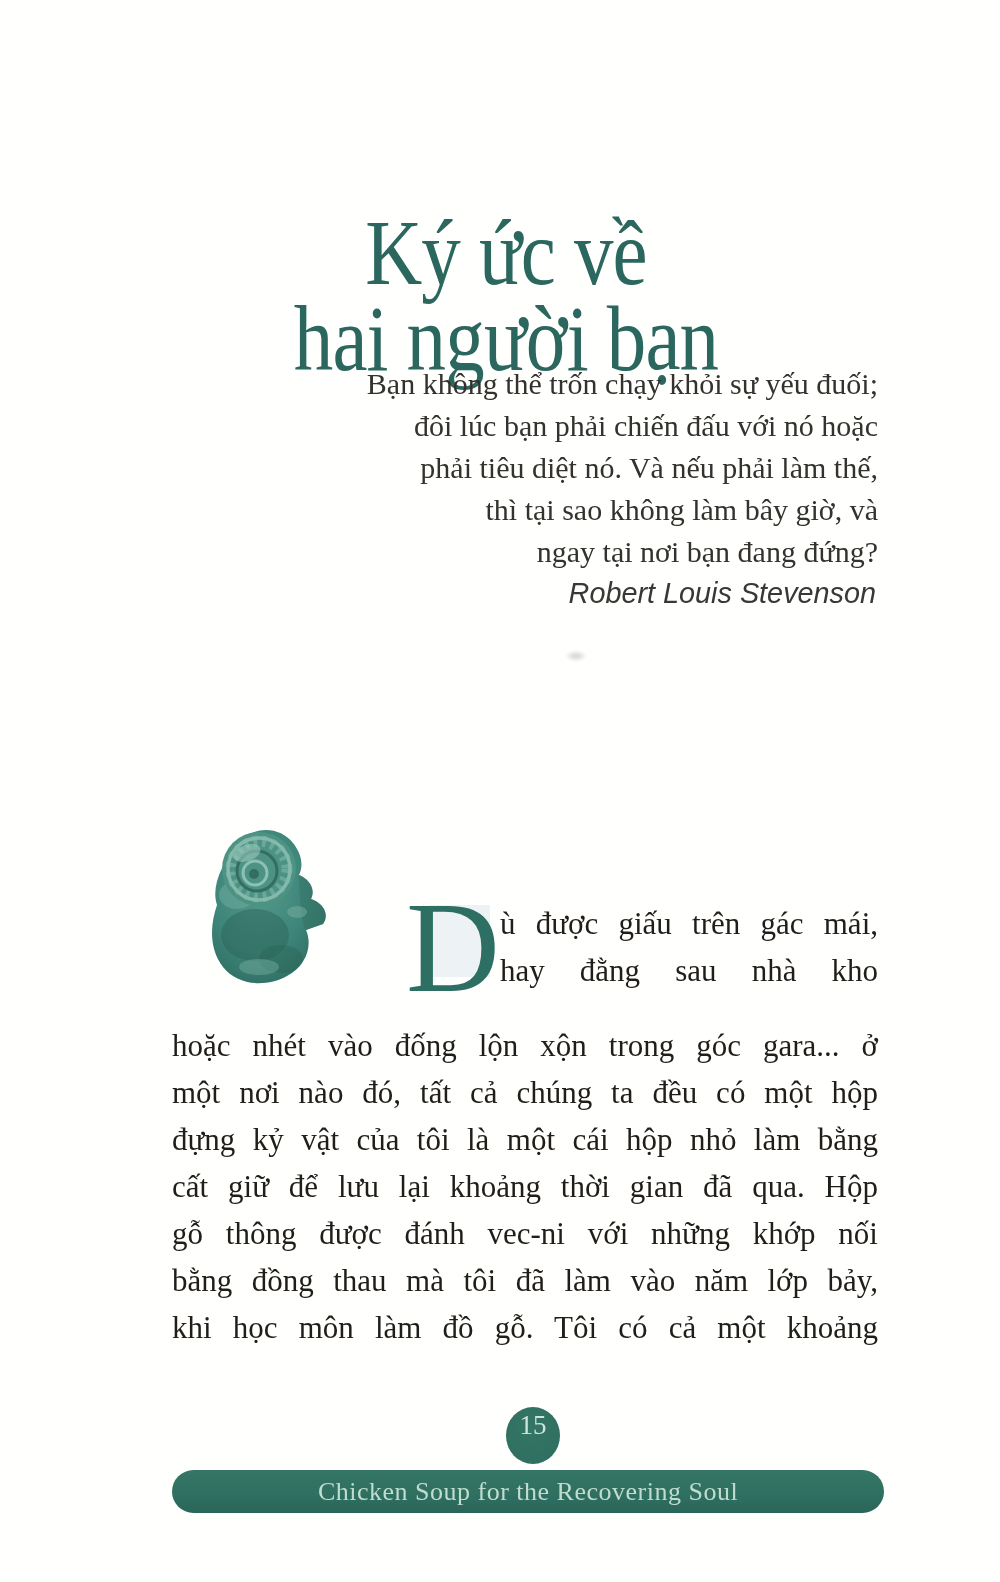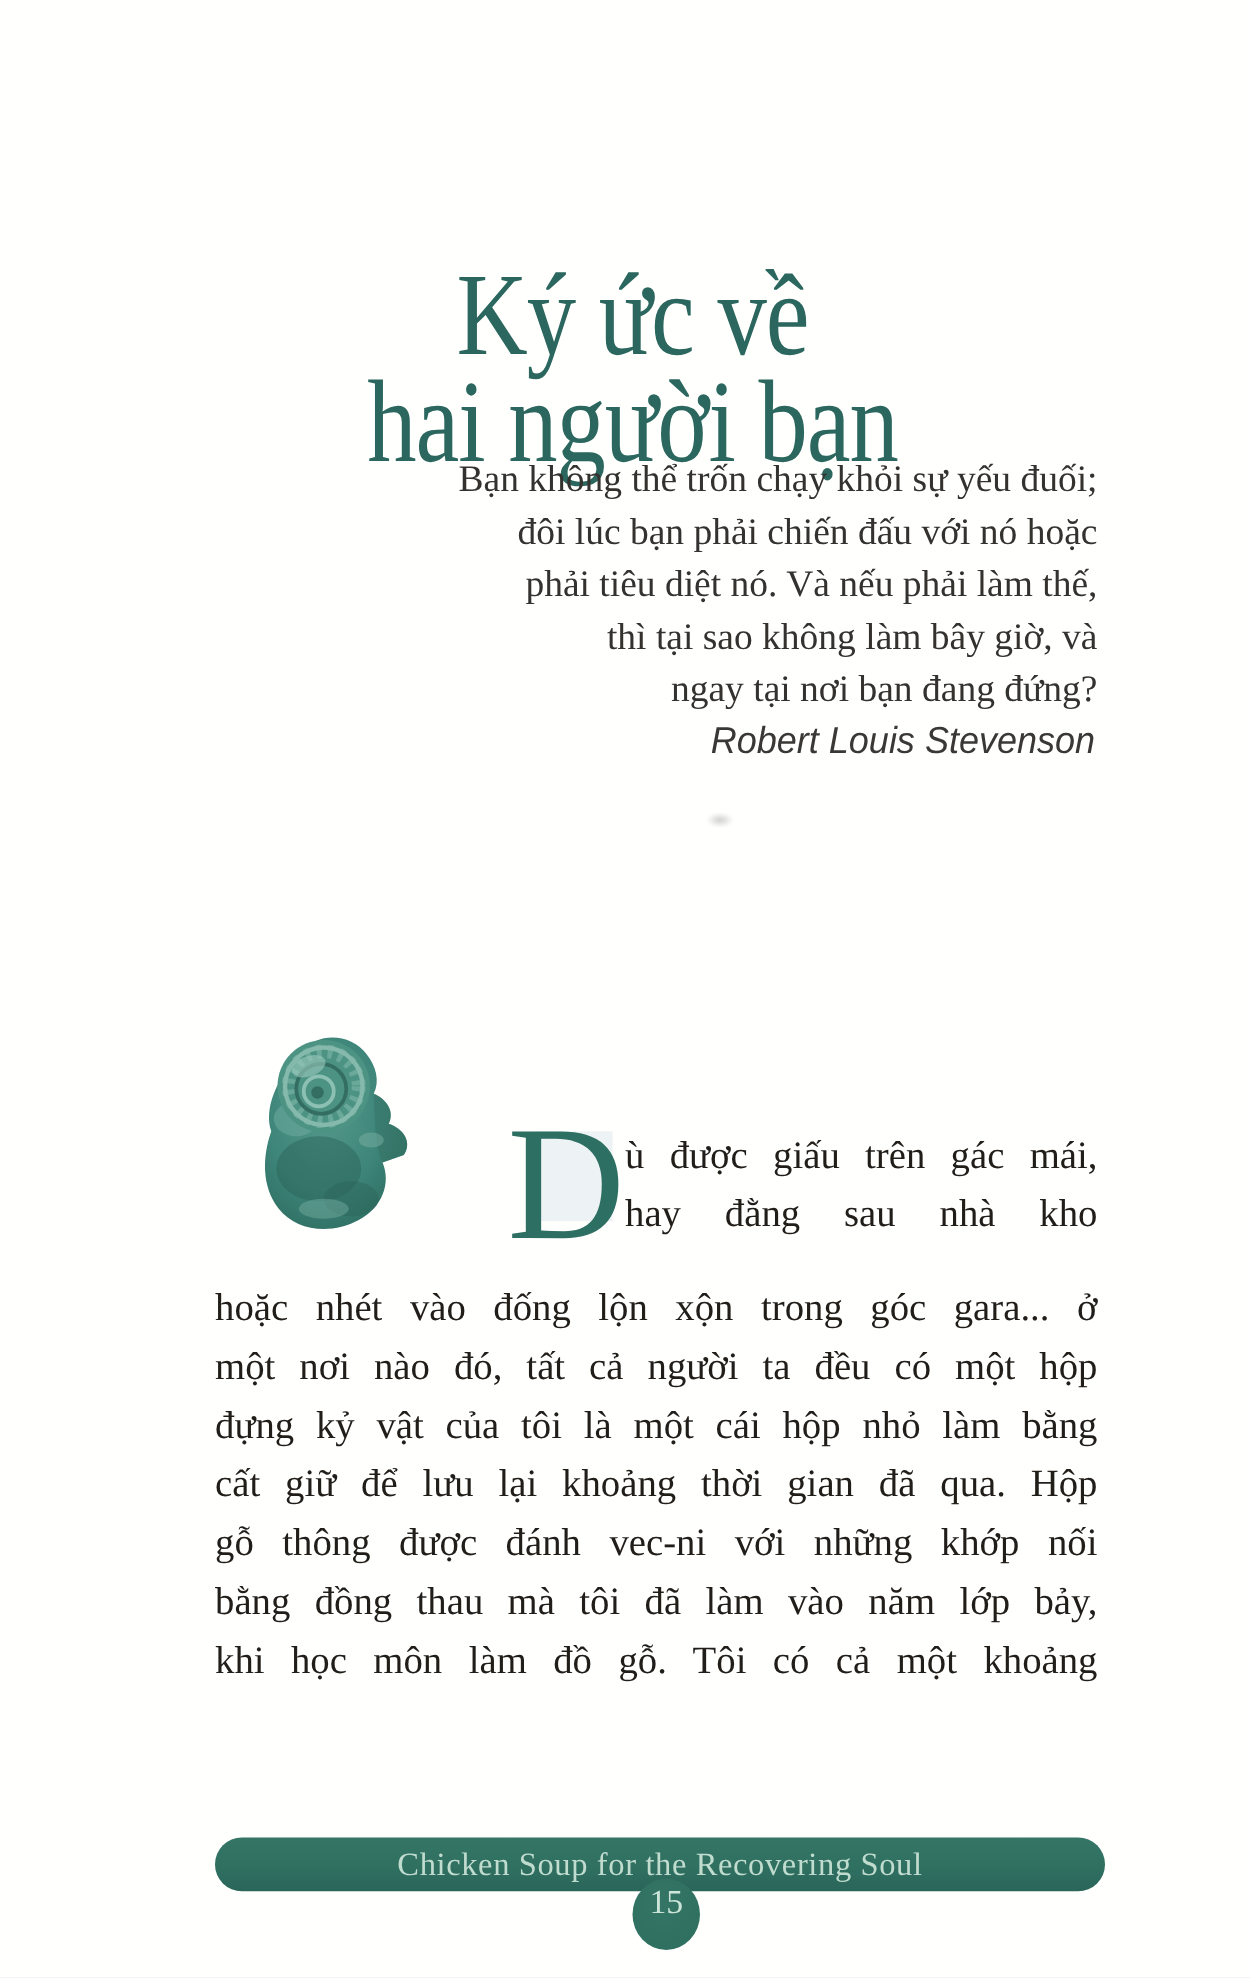--- a/index.html
+++ b/index.html
@@ -74,21 +74,21 @@
     position:absolute;left:172px;top:1470px;width:712px;height:43px;
     border-radius:22px;
     background:linear-gradient(180deg,#347566 0%, var(--banner-teal) 55%, #2a6559 100%);
   }
   .footer-title{
     position:absolute;left:0;top:0;width:100%;height:43px;
     line-height:44px;text-align:center;
     color:var(--banner-text);font-size:26px;letter-spacing:.5px;
   }
   .page-bump{
-    position:absolute;left:506px;top:1503px;width:54px;height:57px;
+    position:absolute;left:506px;top:1407px;width:54px;height:57px;
     border-radius:50%;
     background:radial-gradient(circle at 45% 35%, #347566, var(--banner-teal) 70%);
     font-family:Liberation Serif, serif;
   }
   .page-number{
     position:absolute;left:0;top:5px;width:100%;
     text-align:center;color:var(--page-number-text);
     font-size:27px;line-height:27px;
   }
 </style>
@@ -142,21 +142,21 @@
 
   <div class="story-first">
 
   <div class="just-line">ù được giấu trên gác mái,</div>
       <div class="just-line">hay đằng sau nhà kho</div>
     </div>
 
   <div class="story-body">
 
   <div class="just-line">hoặc nhét vào đống lộn xộn trong góc gara... ở</div>
-      <div class="just-line">một nơi nào đó, tất cả người ta đều có một hộp</div>
+      <div class="just-line">một nơi nào đó, tất cả chúng ta đều có một hộp</div>
       <div class="just-line">đựng kỷ vật của tôi là một cái hộp nhỏ làm bằng</div>
       <div class="just-line">cất giữ để lưu lại khoảng thời gian đã qua. Hộp</div>
       <div class="just-line">gỗ thông được đánh vec-ni với những khớp nối</div>
       <div class="just-line">bằng đồng thau mà tôi đã làm vào năm lớp bảy,</div>
       <div class="just-line">khi học môn làm đồ gỗ. Tôi có cả một khoảng</div>
     </div>
 
   <div class="footer-banner">
     <div class="footer-title">Chicken Soup for the Recovering Soul</div>
   </div>

